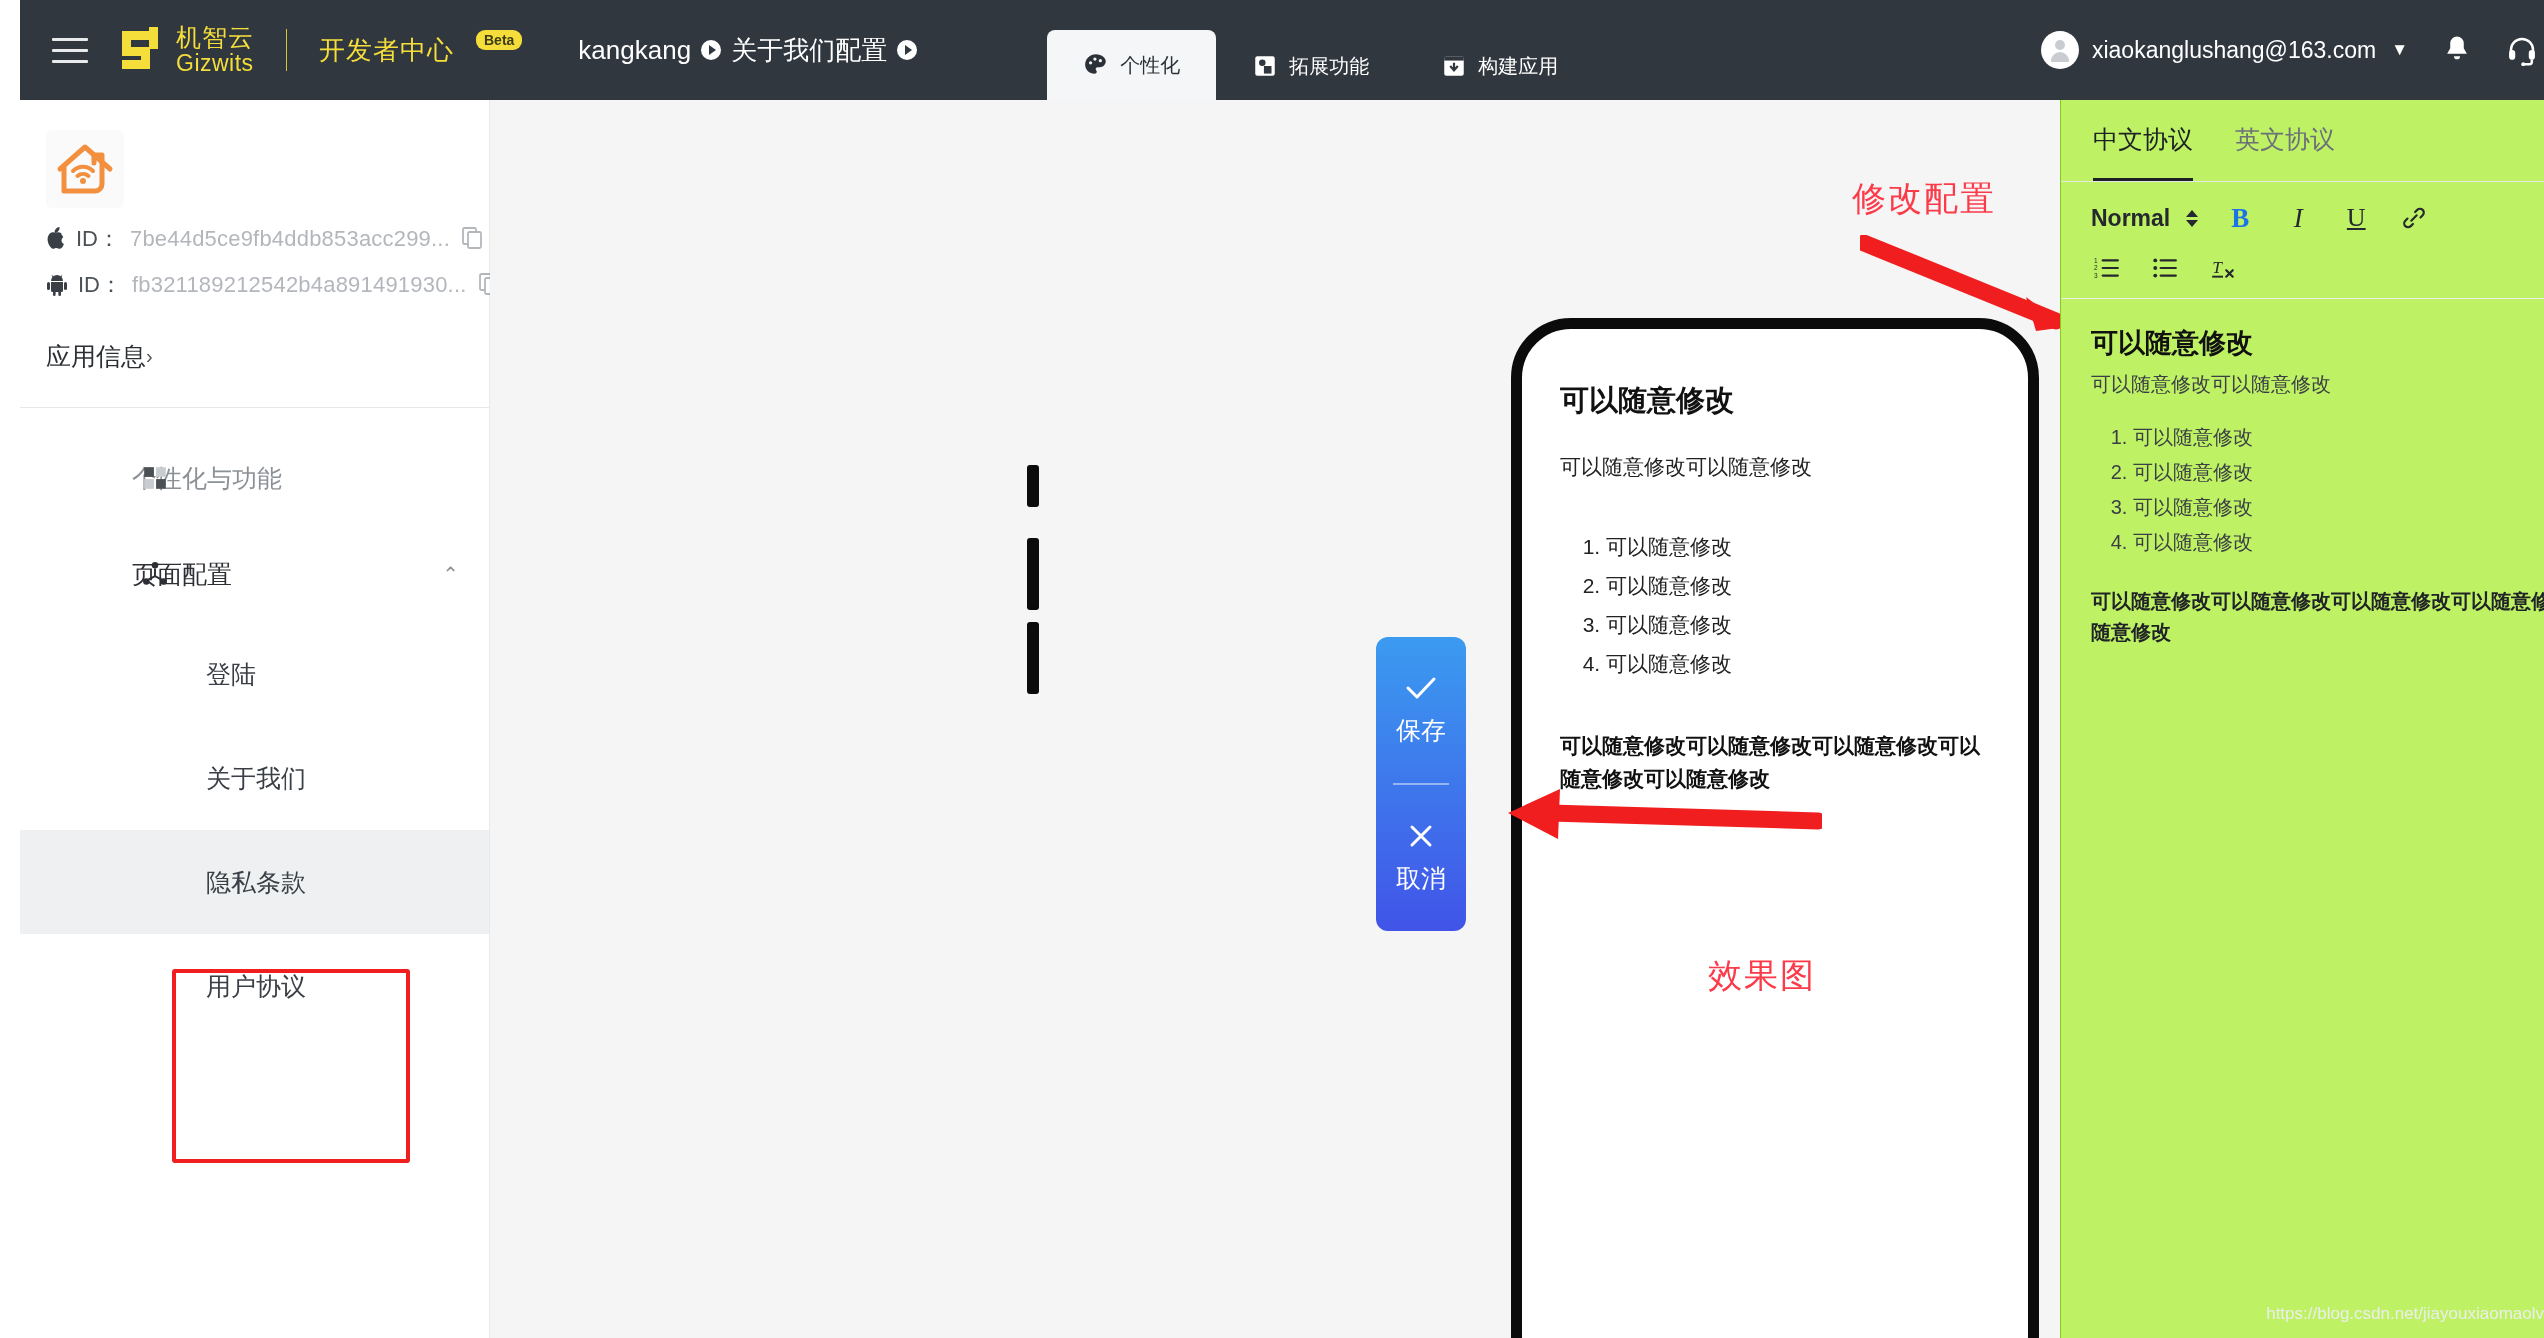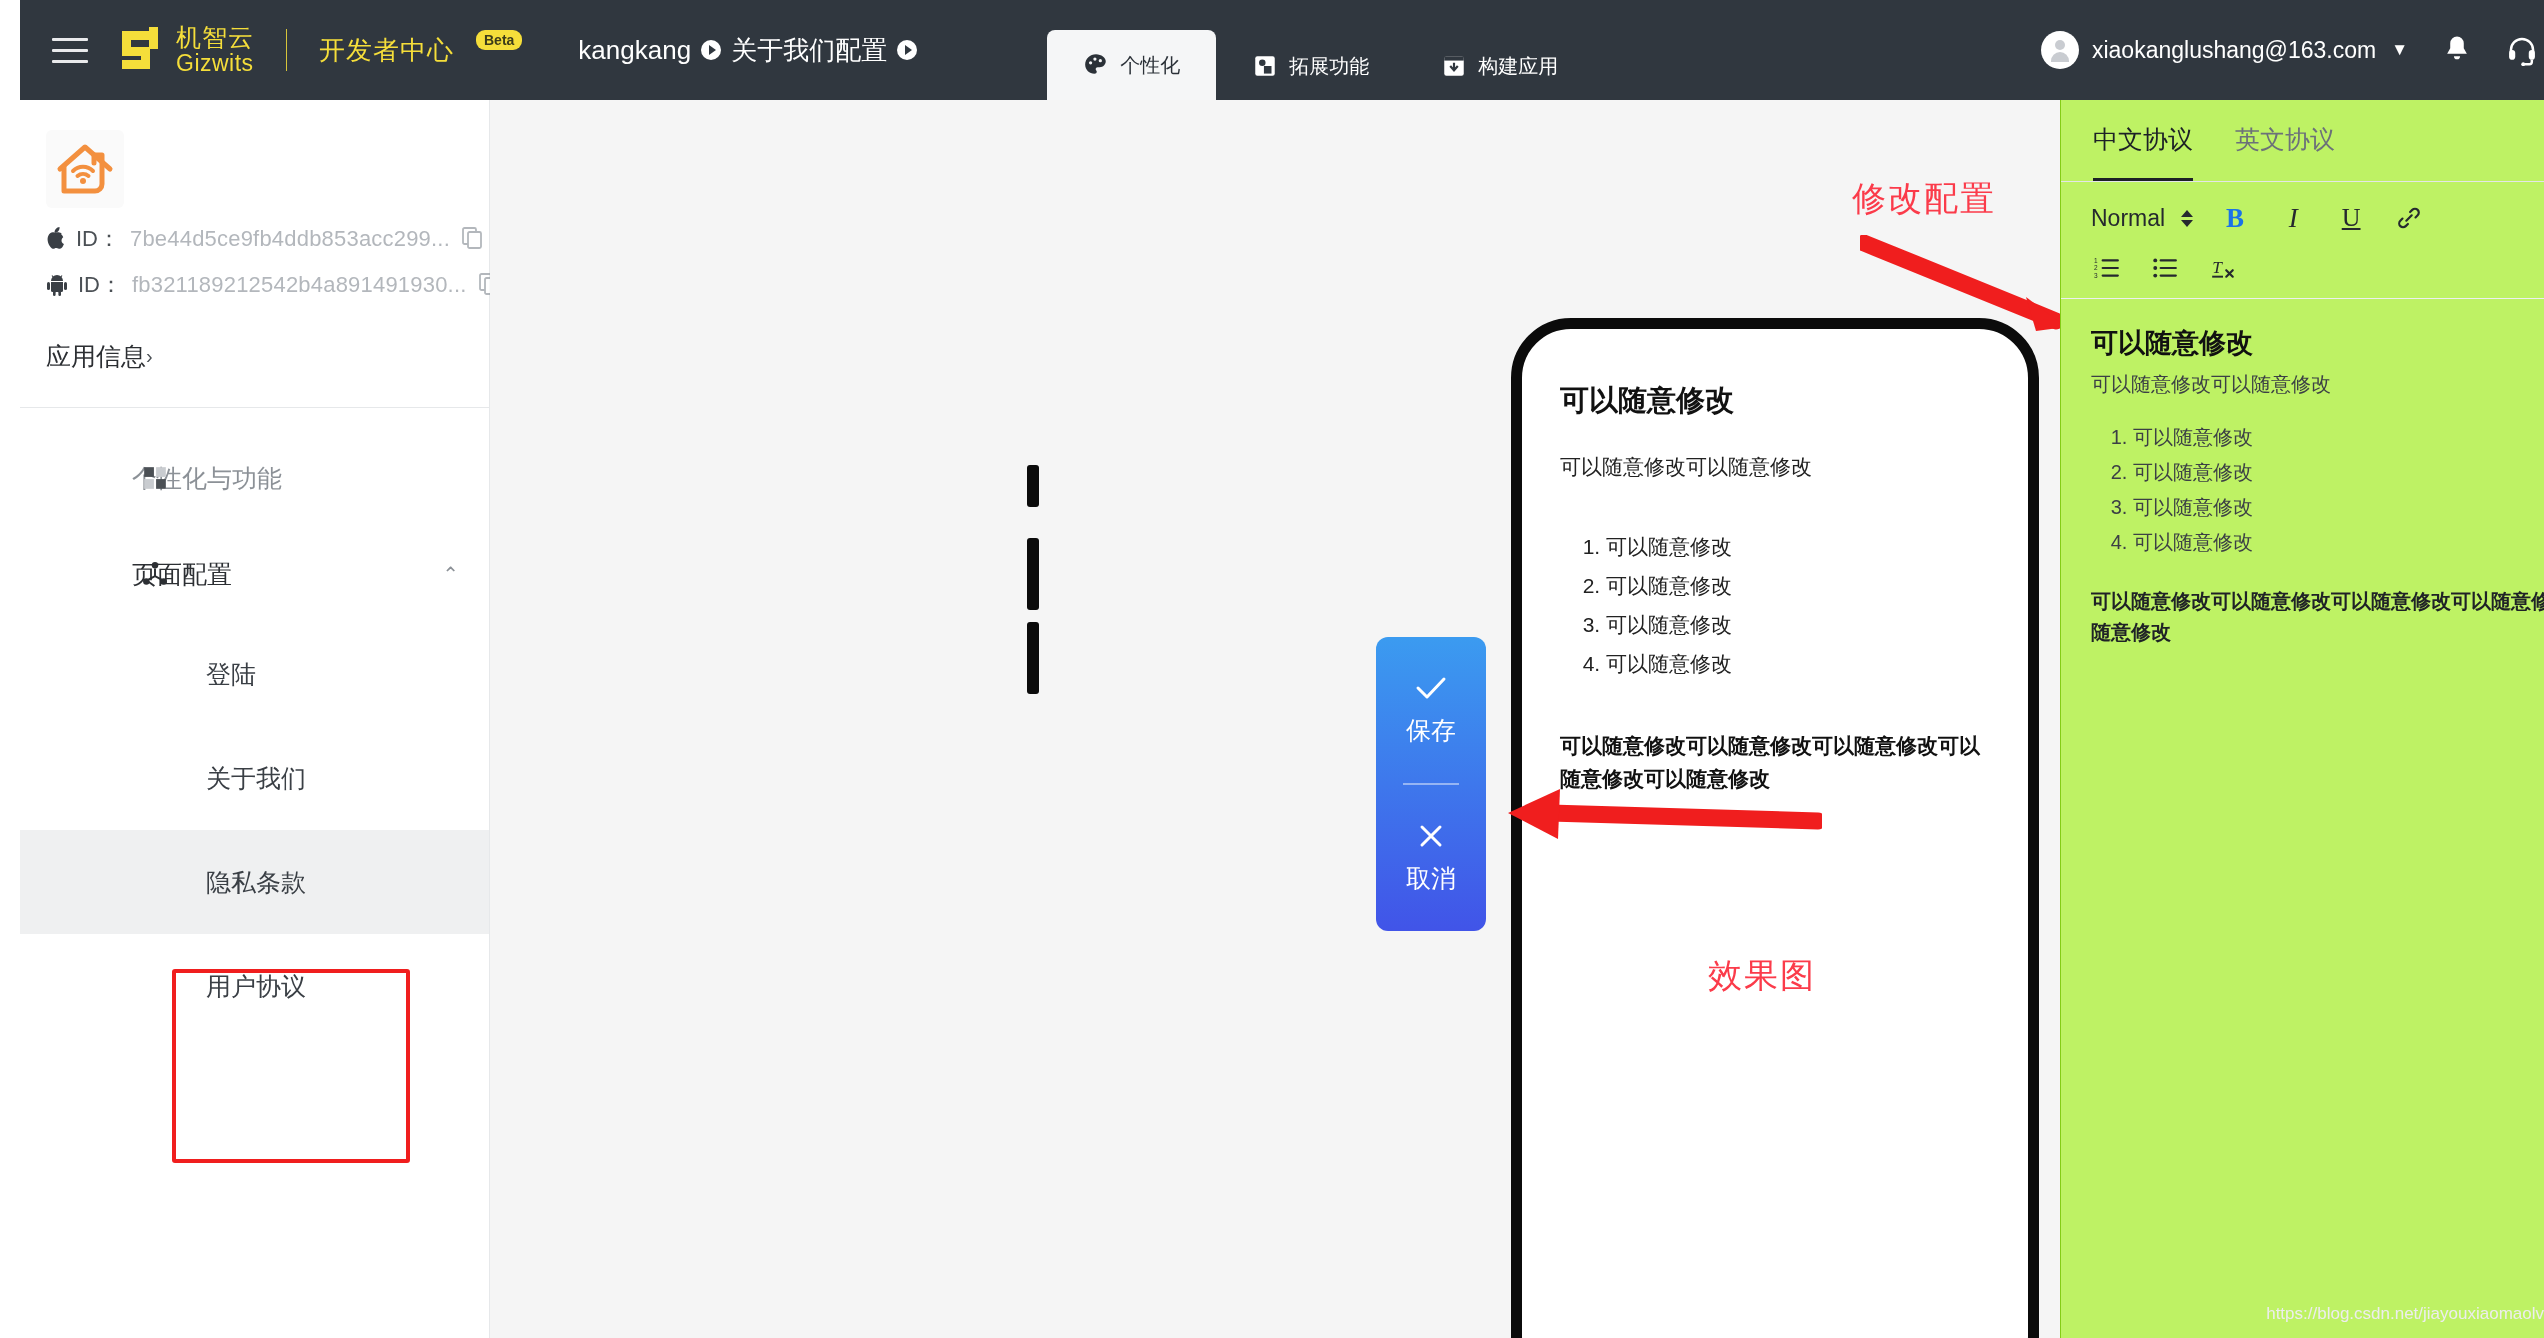--- a/index.html
+++ b/index.html
@@ -133,21 +133,21 @@
     position: absolute; left: 152px; top: 869px; width: 238px; height: 194px;
     border: 4px solid #f01e1e; border-radius: 3px; pointer-events: none;
   }
 
   
   .center {
     position: absolute; left: 470px; top: 100px; width: 1570px; height: 1238px;
     background: #f5f5f5;
   }
   .actionbar {
-    position: absolute; left: 886px; top: 537px; width: 110px; height: 294px;
+    position: absolute; left: 886px; top: 537px; width: 90px; height: 294px;
     background: linear-gradient(180deg, #3b9bf0 0%, #4154e8 100%);
     border-radius: 12px; display: flex; flex-direction: column;
     align-items: center; justify-content: center; color: #ffffff;
   }
   .act { display: flex; flex-direction: column; align-items: center; gap: 12px; cursor: pointer; flex: 1; justify-content: center; width: 100%;}
   .act-label { font-size: 25px; }
   .act-sep { width: 56px; height: 2px; background: rgba(255,255,255,.45); }
 
   .phone {
     position: absolute; left: 1021px; top: 218px; width: 528px; height: 1078px;
@@ -177,21 +177,21 @@
     display: flex; align-items: center; font-size: 25px; color: #6c7179;
     margin-right: 42px; cursor: pointer; border-bottom: 3px solid transparent;
   }
   .ed-tab.active { color: #1d2126; border-bottom-color: #1d2126; font-weight: 500; }
 
   .ed-toolbar { padding: 20px 30px 14px 30px; border-bottom: 1px solid #eceff1; }
   .tb-row { display: flex; align-items: center; gap: 26px; }
   .tb-row + .tb-row { margin-top: 18px; }
   .tb-select {
     display: flex; align-items: center; gap: 16px; cursor: pointer;
-    font-size: 23px; color: #25292e; font-weight: normal;
+    font-size: 23px; color: #25292e; font-weight: bold;
   }
   .tb-stepper { display: flex; flex-direction: column; gap: 3px; }
   .tb-stepper i {
     width: 0; height: 0; border-left: 6px solid transparent; border-right: 6px solid transparent;
   }
   .tb-stepper i.up { border-bottom: 7px solid #25292e; }
   .tb-stepper i.dn { border-top: 7px solid #25292e; }
   .tb-btn { cursor: pointer; width: 32px; height: 32px; display: flex; align-items: center; justify-content: center; }
   .tb-b { font-size: 27px; font-weight: bold; color: #1a73e8; font-family: "Liberation Serif", serif; }
   .tb-i { font-size: 27px; font-style: italic; color: #25292e; font-family: "Liberation Serif", serif; }

